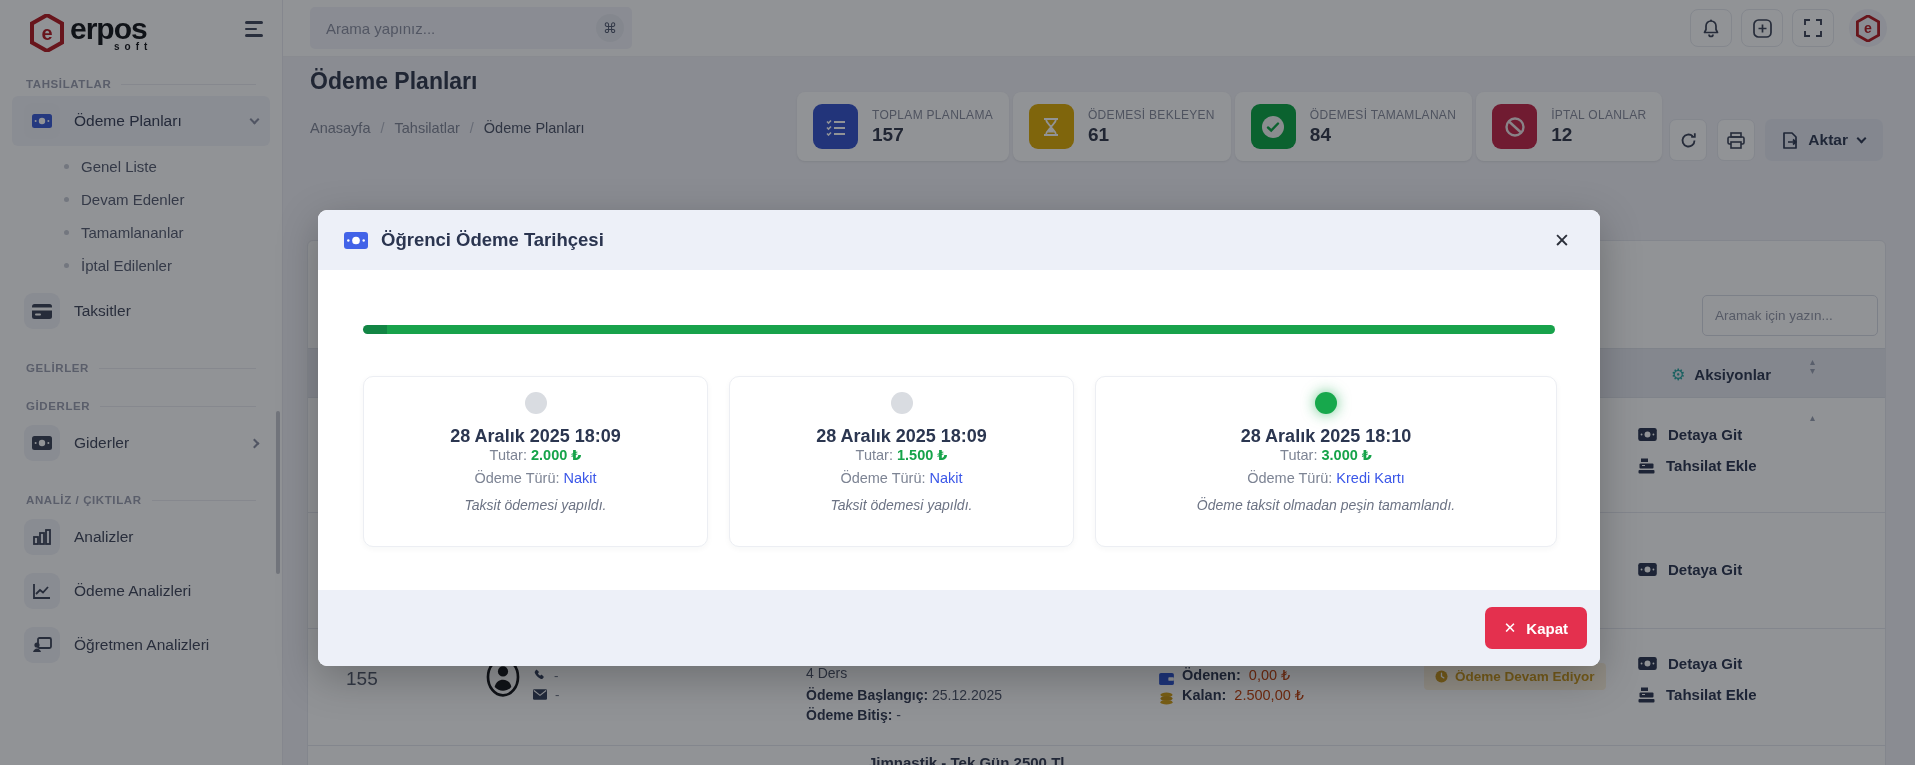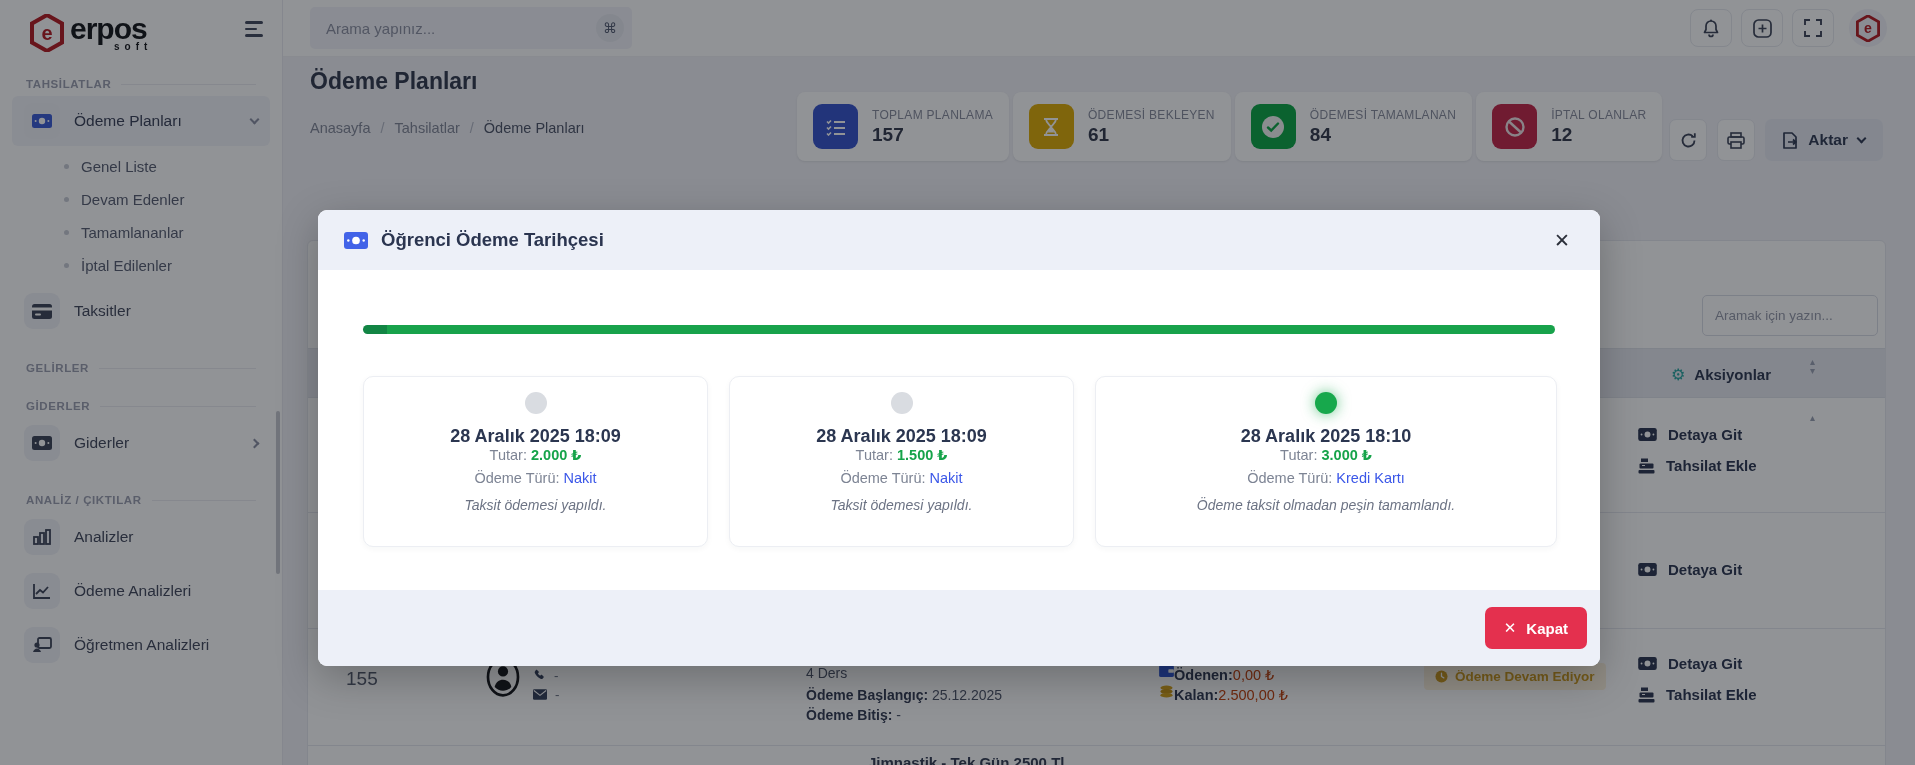--- a/index.html
+++ b/index.html
@@ -70,21 +70,21 @@
   .acts{position:absolute;left:1330px;display:flex;flex-direction:column;gap:14px}
   .caret-lone{position:absolute;left:1502px;top:14px;font-size:10px;color:#9aa0b2}
   .cell-id{position:absolute;left:38px;top:39px;font-size:19px;color:#555c6e}
   .cell-avatar{position:absolute;left:178px;top:28px}
   .cell-student{position:absolute;left:225px;top:18px}
   .student-name{font-size:15px;font-weight:bold;color:#2e374e}
   .contact-line{display:flex;align-items:center;gap:8px;margin-top:4px;font-size:13.5px;color:#6b7183}
   .cell-program{position:absolute;left:498px;top:14px;font-size:14px;color:#4d5468;line-height:20px}
   .cell-program b{color:#333b52}
   .cell-pay{position:absolute;left:851px;top:16px;font-size:14.5px;line-height:20px}
-  .pay-line{display:flex;align-items:flex-start;}
+  .pay-line{display:flex;align-items:flex-end;gap:8px}
   .pay-line b{color:#313a52}
   .pay-line span.val{color:#c2410c}
   .cell-status{position:absolute;left:1116px;top:34px}
   .badge{display:inline-flex;align-items:center;gap:7px;background:rgba(247,184,75,.18);color:#cd9a1e;font-size:13.5px;font-weight:bold;padding:6px 11px;border-radius:4px;white-space:nowrap}
   .partial-text{position:absolute;left:560px;top:8px;font-size:15px;font-weight:bold;color:#333b52;white-space:nowrap}
 
   
   .backdrop{position:absolute;inset:0;background:rgba(12,15,22,.45);z-index:10}
   .modal{position:absolute;left:318px;top:210px;width:1282px;height:456px;background:#fff;border-radius:9px;z-index:11;box-shadow:0 12px 40px rgba(0,0,0,.25)}
   .modal-head{height:60px;background:#edf0f8;border-radius:9px 9px 0 0;display:flex;align-items:center;gap:13px;padding:0 26px}

